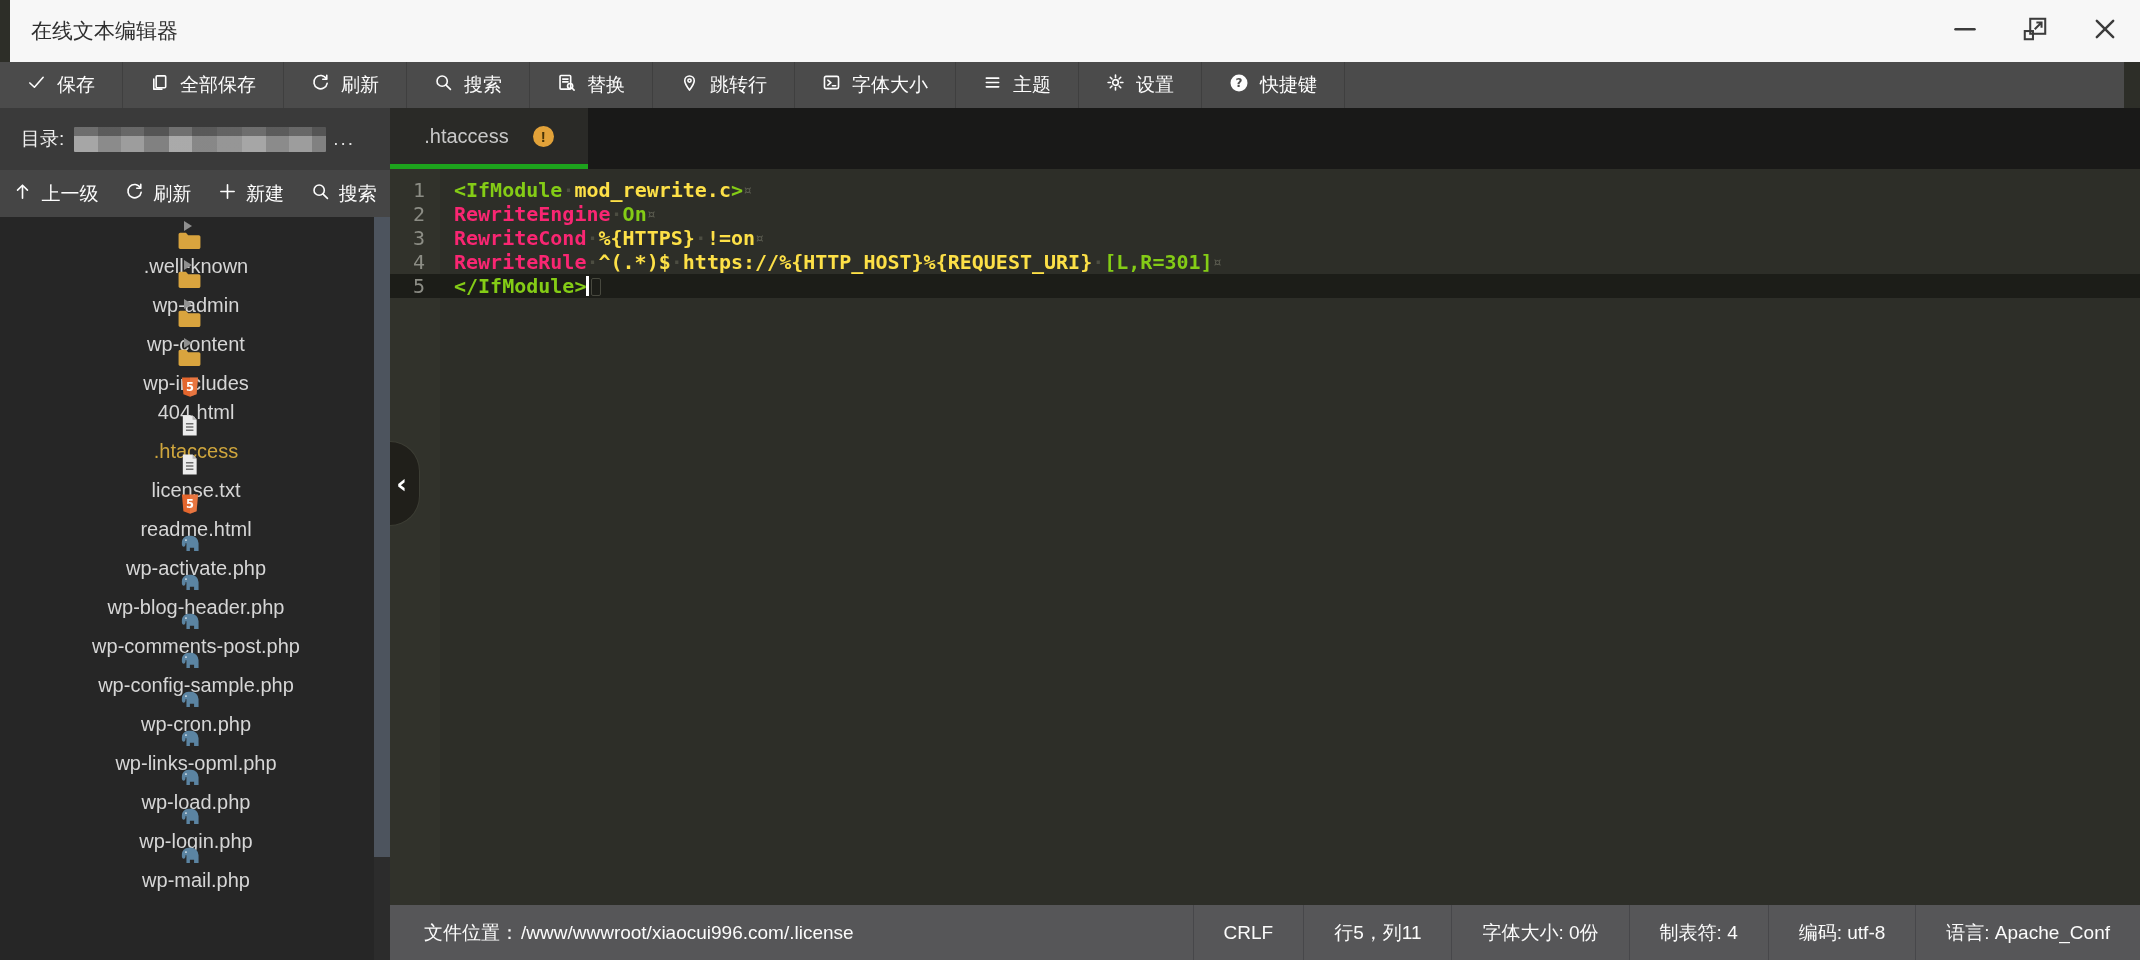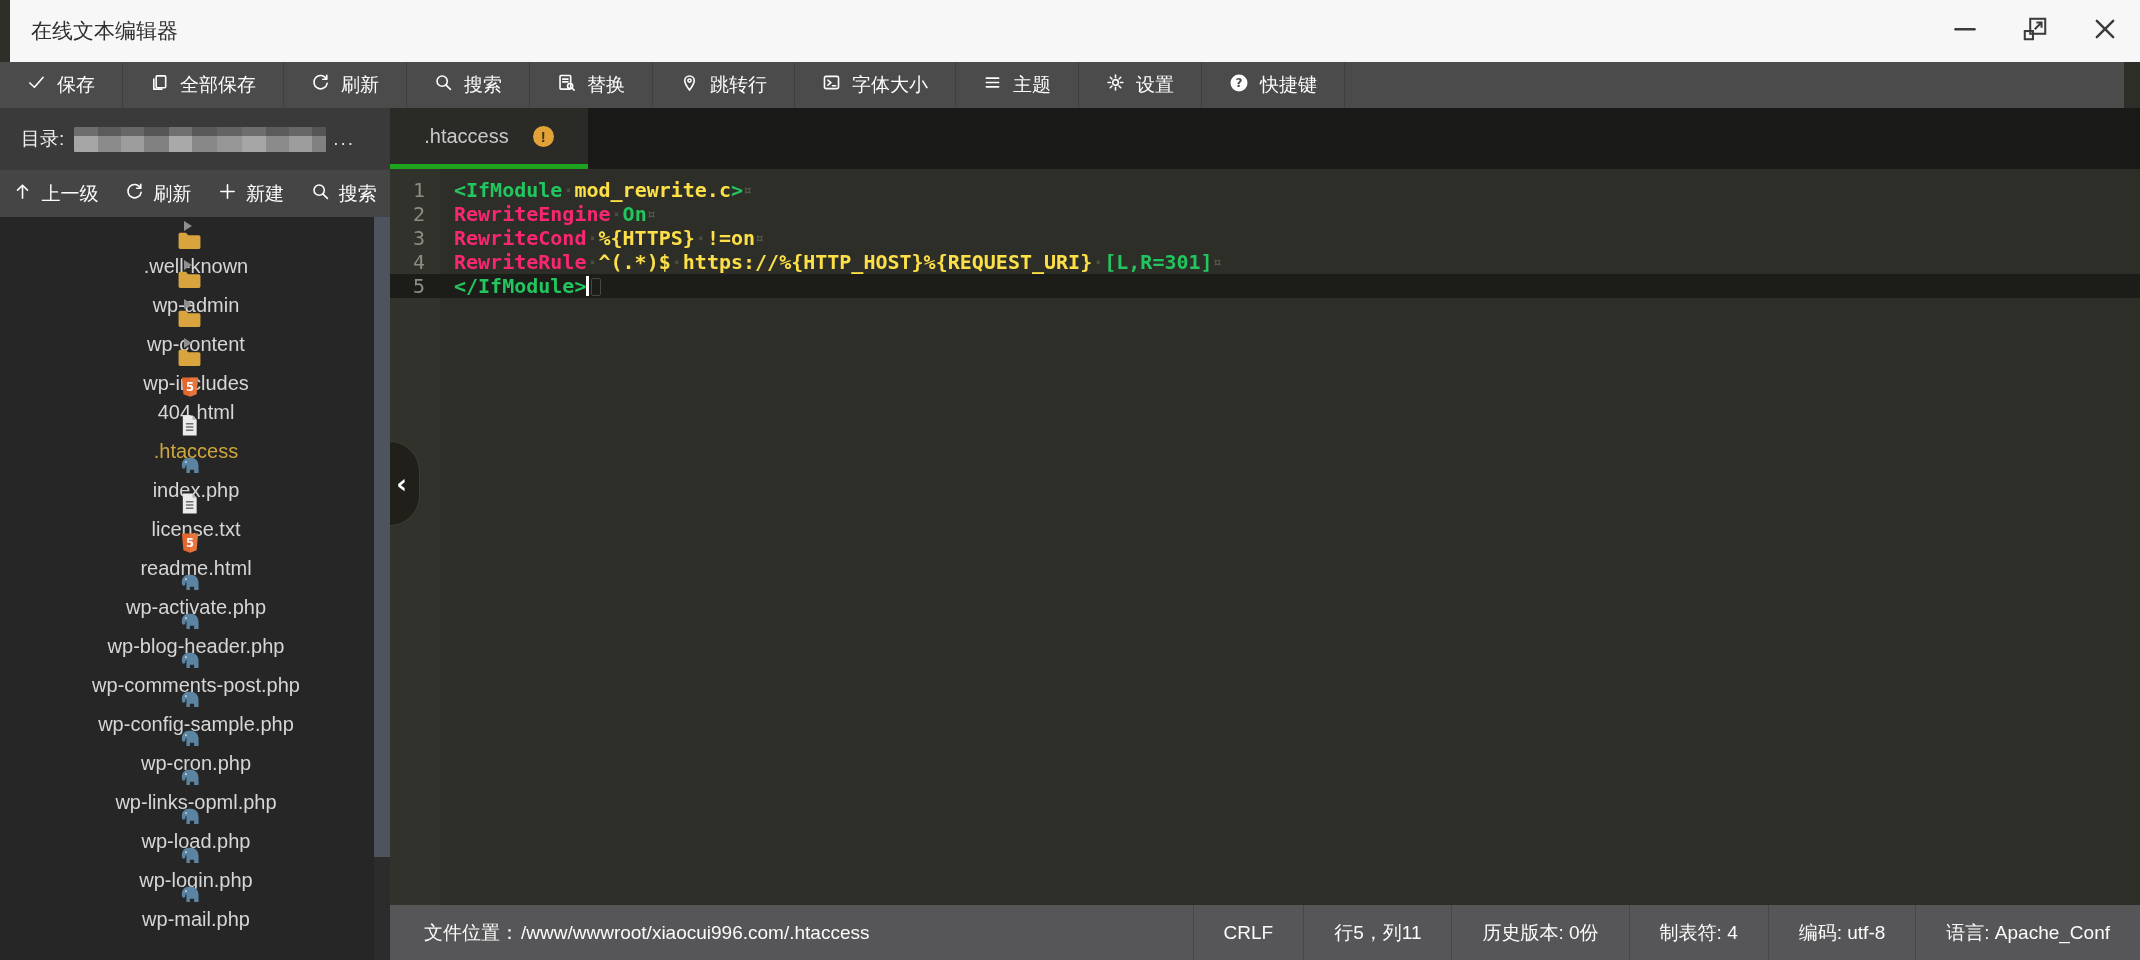--- a/index.html
+++ b/index.html
@@ -46,21 +46,21 @@
   .tab .tab-label { color:#c9c9c9; font-size:20px; }
   .tab .badge { width:21px; height:21px; border-radius:50%; background:#e2a239; color:#463307;
     font-size:15px; font-weight:bold; display:flex; align-items:center; justify-content:center; }
   .code { position:absolute; top:61px; left:0; right:0; bottom:0; padding-top:9px;
     font-family:"DejaVu Sans Mono","Liberation Mono",monospace; font-size:20px; font-weight:bold; }
   .gutter-strip { position:absolute; top:0; left:0; bottom:0; width:50px; background:#31322b; z-index:0; }
   .cline { position:relative; z-index:1; display:flex; height:24px; line-height:24px; }
   .cline.current { background:#1c1d18; }
   .cline .num { width:50px; padding-right:15px; text-align:right; color:#8c8d85; font-weight:normal; }
   .cline .src { padding-left:14px; white-space:pre; }
-  .tk-p { color:#22c55e; }
+  .tk-p { color:#84cc16; }
   .tk-d { color:#f92672; }
   .tk-v { color:#fde047; }
   .tk-ws { color:#4c4d41; }
   .tk-eol { color:#5c5d51; font-size:15px; font-weight:normal; vertical-align:2px; }
   .cursor { display:inline-block; width:2.5px; height:20px; background:#ffffff; vertical-align:-3px; }
   .ghost { display:inline-block; width:10px; height:18px; border:1.5px solid #47483e; border-radius:2px;
     margin-left:2px; vertical-align:-3px; }
   .collapse-pill { position:absolute; left:0; top:333px; width:30px; height:85px; background:#201f1a;
     border:1px solid #3c3d34; border-left:none; border-radius:0 44px 44px 0;
     display:flex; align-items:center; justify-content:center; cursor:pointer; z-index:2; }
@@ -281,30 +281,20 @@
               <path fill="#ececec" d="M4 1.5h10.2l4.3 4.4v16.6H4z"></path>
               <path fill="#b5b5b5" d="M14.2 1.5 l4.3 4.4 h-4.3z"></path>
               <path stroke="#6f6f6f" stroke-width="1.6" d="M7.3 10.2h7.8 M7.3 13.6h7.8 M7.3 17h7.8"></path>
             </svg></span>
         </span>
         <span class="tlabel active">.htaccess</span>
       </div>
       <div class="tree-row">
         <span class="expander"></span>
         <span class="ticon">
-          <span><svg width="25" height="21" viewBox="0 0 26 22">
-              <path fill="#5b84a2" d="M22.5 20v-8.2a7.8 7.8 0 0 0-7.8-7.8h-2.9A6.8 6.8 0 0 0 5 10.8v2.4c0 1.2.8 2.2 1.9 2.2s1.9-1 1.9-2.2v-1.4h1V20h3.6v-3.4h4.4V20z"></path>
-              <circle cx="9.3" cy="8.5" r="1" fill="#d8e2ea"></circle>
-            </svg></span>
-        </span>
-        <span class="tlabel">index.php</span>
-      </div>
-      <div class="tree-row">
-        <span class="expander"></span>
-        <span class="ticon">
           <span><svg width="21" height="23" viewBox="0 0 22 24">
               <path fill="#ececec" d="M4 1.5h10.2l4.3 4.4v16.6H4z"></path>
               <path fill="#b5b5b5" d="M14.2 1.5 l4.3 4.4 h-4.3z"></path>
               <path stroke="#6f6f6f" stroke-width="1.6" d="M7.3 10.2h7.8 M7.3 13.6h7.8 M7.3 17h7.8"></path>
             </svg></span>
         </span>
         <span class="tlabel">license.txt</span>
       </div>
       <div class="tree-row">
         <span class="expander"></span>
@@ -444,30 +434,30 @@
       <div class="cline current">
         <span class="num">5</span>
         <span class="src"><span class="tk-p">&lt;/IfModule&gt;</span><span class="cursor"></span><span class="ghost"></span></span>
       </div>
     </div>
 </div>
 
 <div id="statusbar">
   <div class="file-loc">
     <span>文件位置：</span>
-    <span>/www/wwwroot/xiaocui996.com/.htaccess</span>
+    <span>/www/wwwroot/xiaocui996.com/.license</span>
   </div>
 <div class="seg">
       <span>CRLF</span>
     </div>
     <div class="seg">
       <span>行5，列11</span>
     </div>
     <div class="seg">
-      <span>历史版本: 0份</span>
+      <span>字体大小: 0份</span>
     </div>
     <div class="seg">
       <span>制表符: 4</span>
     </div>
     <div class="seg">
       <span>编码: utf-8</span>
     </div>
     <div class="seg">
       <span>语言: Apache_Conf</span>
     </div>

